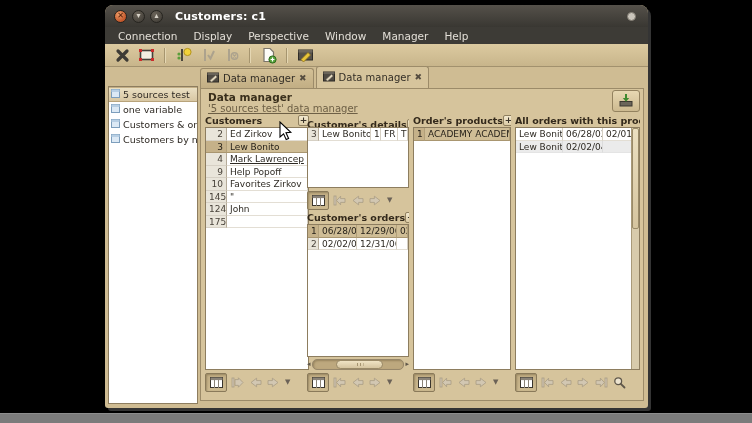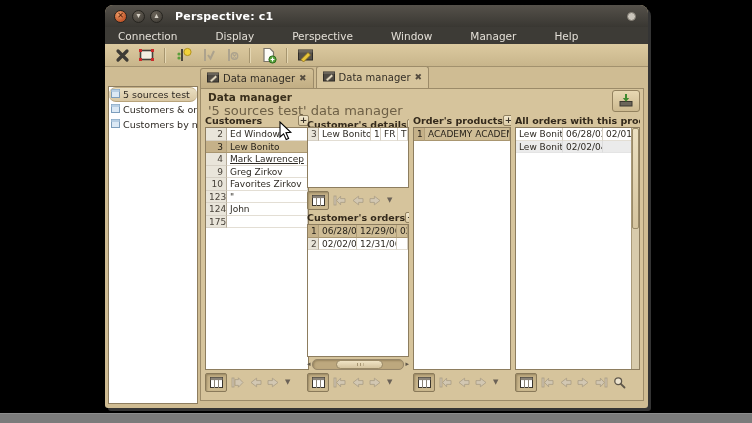--- a/index.html
+++ b/index.html
@@ -14,47 +14,47 @@
   .titlebar{position:absolute;left:0;top:0;right:0;height:22px;border-radius:8px 8px 0 0;
     background:linear-gradient(#55514a,#393732);display:flex;align-items:center;padding-left:9px;box-sizing:border-box;}
   .tb-btn{width:13px;height:13px;border-radius:50%;margin-right:5px;display:flex;align-items:center;justify-content:center;
     font-size:8px;line-height:8px;border:1px solid #26241f;box-sizing:border-box;color:#d8d3c8;}
   .tb-close{background:radial-gradient(circle at 35% 30%,#ec9b66,#c2572b 70%);color:#4b1a06;font-weight:bold;}
   .tb-min,.tb-max{background:radial-gradient(circle at 35% 30%,#6b6459,#46423b 75%);}
   .tb-title{color:#fff;font-weight:bold;font-size:11px;margin-left:7px;letter-spacing:.2px;}
   .tb-dot{margin-left:auto;margin-right:12px;width:7px;height:7px;border-radius:50%;background:#cac5bb;border:1px solid #807b71;}
 
   
-  .menubar{position:absolute;left:0;top:22px;right:0;height:17px;background:#3d3b36;display:flex;align-items:center;padding-left:5px;gap:22px;}
+  .menubar{position:absolute;left:0;top:22px;right:0;height:17px;background:#3d3b36;display:flex;align-items:center;padding-left:5px;}
   .menu-item{color:#e3dfd7;font-size:10.5px;padding:0 8px;}
 
   
   .toolbar{position:absolute;left:0;top:39px;right:0;height:23px;background:linear-gradient(#dccaa0,#c8b58b);
     border-bottom:1px solid #a2916e;display:flex;align-items:center;padding-left:8px;box-sizing:border-box;gap:5px;}
   .ticon{width:19px;height:19px;display:flex;align-items:center;justify-content:center;}
   .tsep{width:1px;height:15px;background:#a6956f;border-right:1px solid #e5d7b3;margin:0 3px;}
 
   
   .sidebar{position:absolute;left:3px;top:62px;width:90px;bottom:4px;}
   .sidebar-header{height:18px;display:flex;align-items:center;gap:4px;padding-left:3px;font-size:10px;font-weight:bold;color:#2f2a21;}
   .sidebar-list{position:absolute;left:0;right:0;top:19px;bottom:0;background:#fff;border:1px solid #8d7d5f;overflow:hidden;}
   .fav-item{height:15px;display:flex;align-items:center;gap:3px;padding-left:2px;font-size:9.5px;color:#2f2a24;white-space:nowrap;overflow:hidden;}
-  .fav-item.selected{background:linear-gradient(#ead tuned,#d8c7a3);background:linear-gradient(#eadfc2,#d8c7a3);border-top:1px solid #c3ae85;border-bottom:1px solid #b8a37a;height:13px;border-radius:7px;}
+  .fav-item.selected{background:linear-gradient(#ead tuned,#d8c7a3);background:linear-gradient(#eadfc2,#d8c7a3);border-top:1px solid #c3ae85;border-bottom:1px solid #b8a37a;height:13px;}
 
   
   .tabbar{position:absolute;left:95px;top:62px;height:21px;display:flex;align-items:flex-end;gap:2px;}
   .tab{height:19px;display:flex;align-items:center;gap:4px;padding:0 6px;background:linear-gradient(#d3c096,#c2ae84);
     border:1px solid #9c8b69;border-bottom:none;border-radius:3px 3px 0 0;font-size:10px;color:#332e26;}
   .tab.active{background:#d6c49c;height:21px;z-index:3;position:relative;}
   .tab-close{font-size:9px;font-weight:bold;color:#564d40;line-height:9px;}
 
   
   .content-panel{position:absolute;left:95px;top:83px;right:4px;bottom:7px;background:#d6c49c;border:1px solid #9c8b69;z-index:2;}
   .cp-title{position:absolute;left:7px;top:2px;font-size:10.5px;font-weight:bold;color:#3a2f1c;}
-  .cp-subtitle{position:absolute;left:7px;top:14px;font-size:13px;color:#6e6046;}
+  .cp-subtitle{position:absolute;left:7px;top:14px;font-size:10px;color:#6e6046;text-decoration:underline;}
   .export-btn{position:absolute;right:3px;top:1px;width:26px;height:20px;border:1px solid #93825f;border-radius:3px;
     background:linear-gradient(#e7d8b2,#cdbا);background:linear-gradient(#e7d8b2,#cdba90);display:flex;align-items:center;justify-content:center;}
 
   
   .panel{position:absolute;top:25px;bottom:7px;}
   .p-customers{left:4px;width:104px;}
   .p-col2{left:106px;width:102px;}
   .p-products{left:212px;width:98px;}
   .p-allorders{left:314px;right:3px;}
   .panel-header{position:absolute;left:0;right:0;top:0;height:12px;display:flex;align-items:center;justify-content:space-between;
@@ -100,21 +100,21 @@
 
 <div class="stage">
   <div class="bottom-strip"></div>
 
   <div class="window">
 
     <div class="titlebar">
       <div class="tb-btn tb-close">✕</div>
       <div class="tb-btn tb-min">▾</div>
       <div class="tb-btn tb-max">▴</div>
-      <div class="tb-title">Perspective: c1</div>
+      <div class="tb-title">Customers: c1</div>
       <div class="tb-dot"></div>
     </div>
 
     <div class="menubar">
       <span class="menu-item">Connection</span>
       <span class="menu-item">Display</span>
       <span class="menu-item">Perspective</span>
       <span class="menu-item">Window</span>
       <span class="menu-item">Manager</span>
       <span class="menu-item">Help</span>
@@ -176,20 +176,27 @@
     </div>
 
     <div class="sidebar">
       <div class="sidebar-list">
         <div class="fav-item selected">
           <span><svg width="9" height="9">
                 <rect x="0.5" y="0.5" width="8" height="8" fill="#dce9f5" stroke="#7d9ebc"></rect>
                 <rect x="0.5" y="0.5" width="8" height="2.5" fill="#b8cfe4"></rect>
               </svg></span>
           <span>5 sources test</span>
+        </div>
+        <div class="fav-item">
+          <span><svg width="9" height="9">
+                <rect x="0.5" y="0.5" width="8" height="8" fill="#dce9f5" stroke="#7d9ebc"></rect>
+                <rect x="0.5" y="0.5" width="8" height="2.5" fill="#b8cfe4"></rect>
+              </svg></span>
+          <span>one variable</span>
         </div>
         <div class="fav-item">
           <span><svg width="9" height="9">
                 <rect x="0.5" y="0.5" width="8" height="8" fill="#dce9f5" stroke="#7d9ebc"></rect>
                 <rect x="0.5" y="0.5" width="8" height="2.5" fill="#b8cfe4"></rect>
               </svg></span>
           <span>Customers &amp; orders</span>
         </div>
         <div class="fav-item">
           <span><svg width="9" height="9">
@@ -234,40 +241,40 @@
       </div>
 
       <div class="panel p-customers">
         <div class="panel-header">
           <span>Customers</span>
           <span class="add-btn">+</span>
         </div>
         <div class="panel-body">
             <div class="grow">
               <div class="gcell idcell" style="width: 21px;">2</div>
-              <div class="gcell" style="flex: 1 1 0%;">Ed Window</div>
+              <div class="gcell" style="flex: 1 1 0%;">Ed Zirkov</div>
             </div>
             <div class="grow sel">
               <div class="gcell idcell" style="width: 21px;">3</div>
               <div class="gcell" style="flex: 1 1 0%;">Lew Bonito</div>
             </div>
             <div class="grow">
               <div class="gcell idcell" style="width: 21px;">4</div>
               <div class="gcell" style="flex: 1 1 0%; text-decoration: underline;">Mark Lawrencep</div>
             </div>
             <div class="grow">
               <div class="gcell idcell" style="width: 21px;">9</div>
-              <div class="gcell" style="flex: 1 1 0%;">Greg Zirkov</div>
+              <div class="gcell" style="flex: 1 1 0%;">Help Popoff</div>
             </div>
             <div class="grow">
               <div class="gcell idcell" style="width: 21px;">10</div>
               <div class="gcell" style="flex: 1 1 0%;">Favorites Zirkov</div>
             </div>
             <div class="grow">
-              <div class="gcell idcell" style="width: 21px;">123</div>
+              <div class="gcell idcell" style="width: 21px;">145</div>
               <div class="gcell" style="flex: 1 1 0%;">"</div>
             </div>
             <div class="grow">
               <div class="gcell idcell" style="width: 21px;">124</div>
               <div class="gcell" style="flex: 1 1 0%;">John</div>
             </div>
             <div class="grow">
               <div class="gcell idcell" style="width: 21px;">175</div>
               <div class="gcell" style="flex: 1 1 0%;"></div>
             </div>

